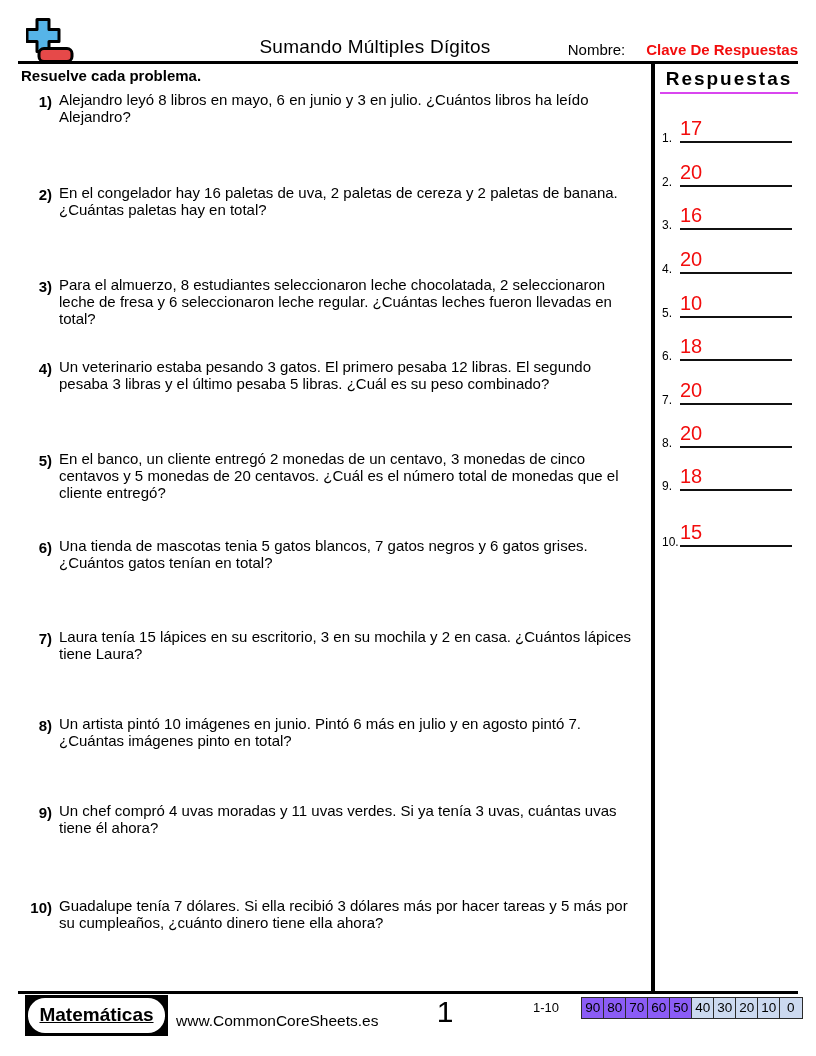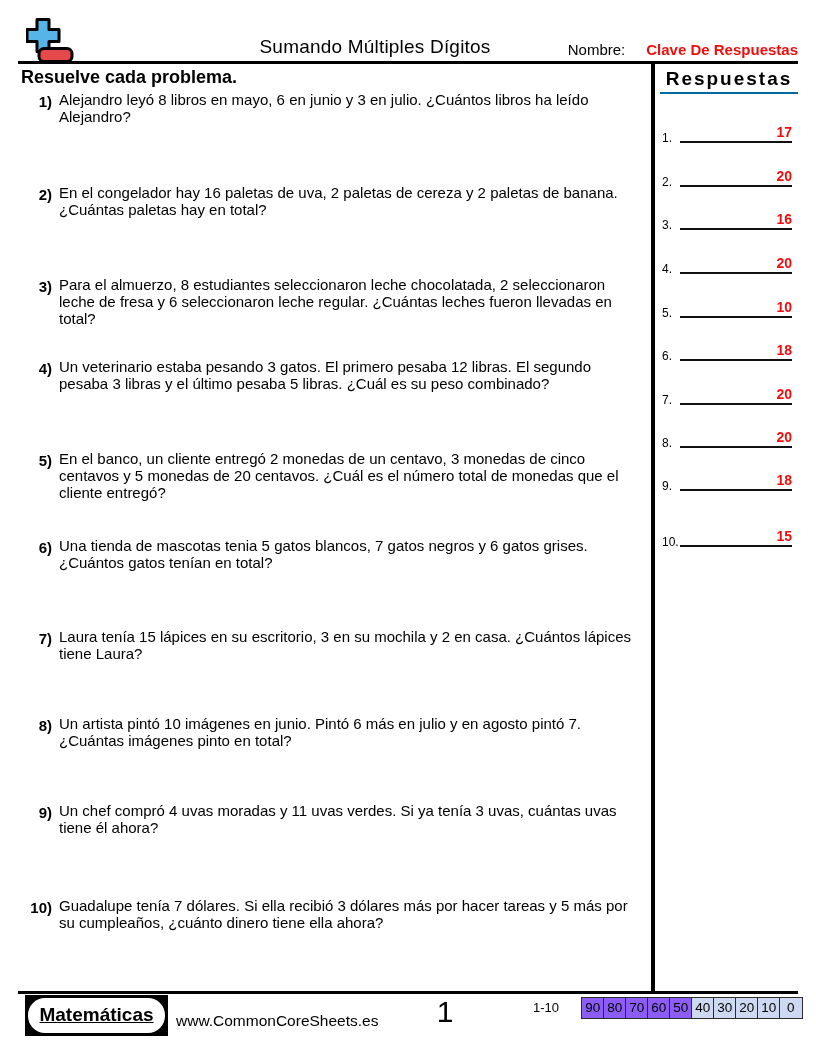--- a/index.html
+++ b/index.html
@@ -18,30 +18,30 @@
     overflow:hidden;
   }
   .abs{position:absolute;}
 
   
   .hdr-icon{left:26px;top:18px;}
   .page-title{left:180px;top:36px;width:390px;text-align:center;font-size:19px;letter-spacing:.2px;}
   .name-row{top:41px;right:18px;font-size:15px;white-space:nowrap;}
   .name-value{color:var(--answer-red);font-weight:bold;margin-left:21px;}
   .top-rule{left:18px;top:61px;width:780px;height:3px;background:#000;}
-  .instruction{left:21px;top:67px;font-size:18px;font-weight:bold;}
+  .instruction{left:21px;top:67px;font-size:15px;font-weight:bold;}
 
   
   .answers-divider{left:651px;top:64px;height:928px;width:3px;border-left:2px solid #000;border-right:2px solid #000;}
-  .answers-title{left:660px;top:68px;width:138px;text-align:center;font-size:19px;font-weight:bold;letter-spacing:2px;border-bottom:2px solid #0369a1;padding-bottom:2px;}
+  .answers-title{left:660px;top:68px;width:138px;text-align:center;font-size:19px;font-weight:bold;letter-spacing:2px;border-bottom:2px solid #d946ef;padding-bottom:2px;}
   .ans-row{left:658px;width:140px;height:27px;}
   .ans-num{position:absolute;left:4px;bottom:-2px;font-size:12px;}
   .ans-row:last-of-type .ans-num{left:0px;}
   .ans-line{position:absolute;left:22px;right:6px;bottom:0;border-bottom:2px solid #111;}
-  .ans-val{position:absolute;left:22px;right:6px;bottom:3px;text-align:right;font-size:14px;font-weight:bold;color:var(--answer-red);}
+  .ans-val{position:absolute;left:22px;right:6px;bottom:3px;text-align:left;font-size:20px;font-weight:normal;color:var(--answer-red);}
 
   
   .problem{left:22px;width:614px;display:flex;}
   .p-num{width:30px;min-width:30px;text-align:right;font-weight:bold;font-size:15px;line-height:21.5px;margin-right:7px;}
   .p-text{flex:1;font-size:15px;line-height:17px;}
 
   
   .footer-rule{left:18px;top:991px;width:780px;height:3px;background:#000;}
   .brand-badge{left:25px;top:995px;width:143px;height:41px;background:#000;padding:3px;}
   .brand-pill{width:100%;height:100%;background:#fff;border-radius:17px;text-align:center;font-weight:bold;font-size:19px;line-height:34px;color:#000;text-decoration:underline;}

